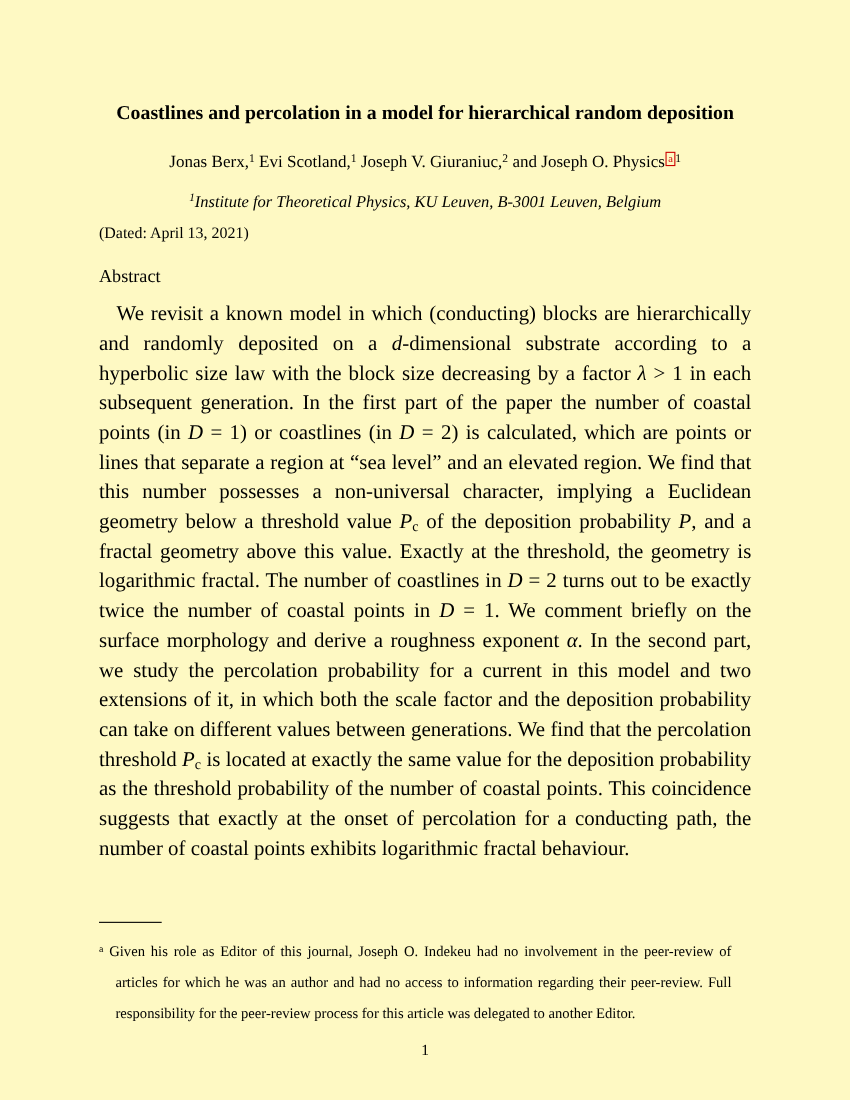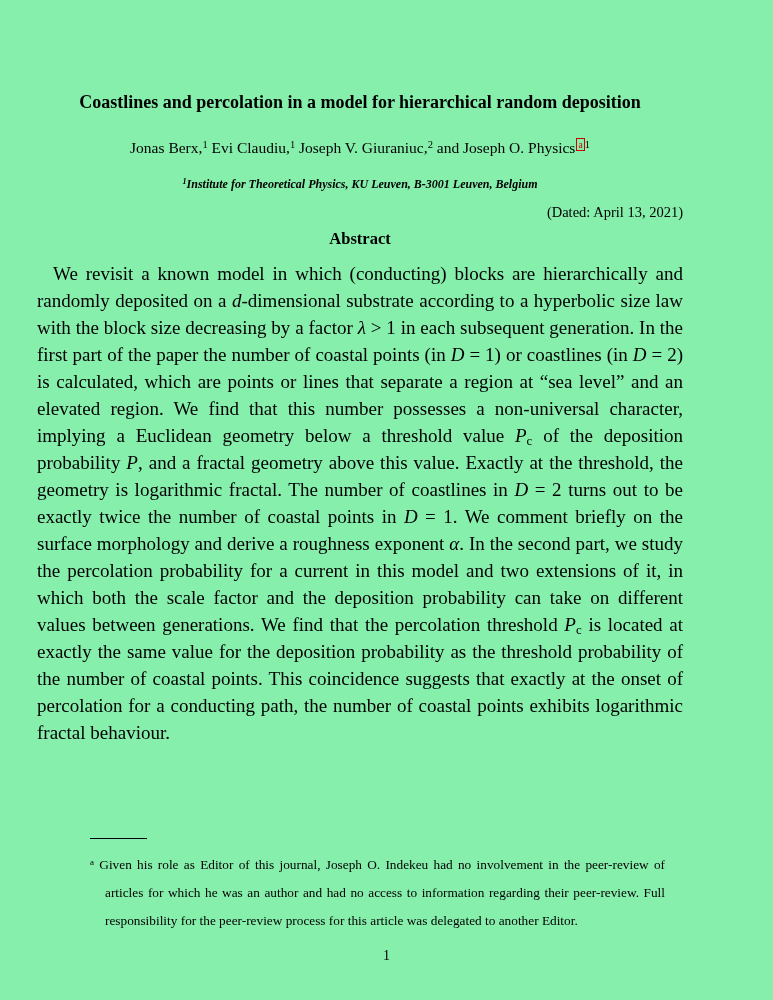--- a/index.html
+++ b/index.html
@@ -1,41 +1,41 @@
 <!DOCTYPE html>
 <html><head>
 <meta charset="utf-8">
 <style>
   * { margin:0; padding:0; box-sizing:border-box; }
   html,body { background:#ffffff; }
   .page {
     position:relative;
     width:773px; height:1000px;
     margin:0 auto;
-    background:#86efac;
+    background:#fef9c3;
     color:#000;
     font-family:"Liberation Serif","DejaVu Serif",serif;
-    padding:86px 90px 0 37px;
+    padding:86px 90px 0 90px;
     overflow:hidden;
   }
   .title {
     font-size:18px; font-weight:bold;
     text-align:center; line-height:33px;
     max-width:580px; margin:0 auto 18px auto;
   }
   .authors {
     text-align:center; font-size:15.5px;
     margin-bottom:12px; line-height:22px;
   }
   .affil {
     text-align:center; font-style:italic;
-    font-size:12px; line-height:27px;font-weight:bold;
+    font-size:15px; line-height:27px;
   }
-  .date { text-align:right; font-size:14.5px; margin-top:6px; }
-  .abs-head { text-align:center; font-size:16.5px; font-weight:bold; margin-top:8px; margin-bottom:11px; }
+  .date { text-align:left; font-size:14.5px; margin-top:6px; }
+  .abs-head { text-align:left; font-size:16.5px; font-weight:normal; margin-top:20px; margin-bottom:11px; }
   .abstract {
     font-size:19px; line-height:27px;
     text-align:justify; text-indent:16px;
   }
   .sup { font-size:68%; position:relative; top:-0.45em; line-height:0; }
   .sub { font-size:68%; position:relative; top:0.25em; line-height:0; }
   .it  { font-style:italic; }
   .supbox {
     font-size:62%; position:relative; top:-0.5em; line-height:0;
     color:#cc0000; border:1px solid #cc0000; padding:0 1px; margin-left:1px;
@@ -51,21 +51,21 @@
     text-align:center; font-size:14px;
   }
 </style>
 </head>
 <body>
 
 <div class="page">
 
   <div class="title">Coastlines and percolation in a model for hierarchical random deposition</div>
 
-  <div class="authors"><span>Jonas Berx,</span><span class="sup">1</span><span> Evi Claudiu,</span><span class="sup">1</span><span> Joseph V. Giuraniuc,</span><span class="sup">2</span><span> and Joseph O. Physics</span><span class="supbox">a</span><span class="sup">1</span></div>
+  <div class="authors"><span>Jonas Berx,</span><span class="sup">1</span><span> Evi Scotland,</span><span class="sup">1</span><span> Joseph V. Giuraniuc,</span><span class="sup">2</span><span> and Joseph O. Physics</span><span class="supbox">a</span><span class="sup">1</span></div>
 
   <div class="affil"><span class="sup">1</span><span>Institute for Theoretical Physics, KU Leuven, B-3001 Leuven, Belgium</span></div>
 
 
   <div class="date">(Dated: April 13, 2021)</div>
 
   <div class="abs-head">Abstract</div>
 
   <div class="abstract"><span>We revisit a known model in which (conducting) blocks are hierarchically and randomly deposited on a </span><span class="it">d</span><span>-dimensional substrate according to a hyperbolic size law with the block size decreasing by a factor </span><span class="it">λ</span><span> &gt; 1 in each subsequent generation. In the first part of the paper the number of coastal points (in </span><span class="it">D</span><span> = 1) or coastlines (in </span><span class="it">D</span><span> = 2) is calculated, which are points or lines that separate a region at “sea level” and an elevated region. We find that this number possesses a non-universal character, implying a Euclidean geometry below a threshold value </span><span class="it">P</span><span class="sub">c</span><span> of the deposition probability </span><span class="it">P</span><span>, and a fractal geometry above this value. Exactly at the threshold, the geometry is logarithmic fractal. The number of coastlines in </span><span class="it">D</span><span> = 2 turns out to be exactly twice the number of coastal points in </span><span class="it">D</span><span> = 1. We comment briefly on the surface morphology and derive a roughness exponent </span><span class="it">α</span><span>. In the second part, we study the percolation probability for a current in this model and two extensions of it, in which both the scale factor and the deposition probability can take on different values between generations. We find that the percolation threshold </span><span class="it">P</span><span class="sub">c</span><span> is located at exactly the same value for the deposition probability as the threshold probability of the number of coastal points. This coincidence suggests that exactly at the onset of percolation for a conducting path, the number of coastal points exhibits logarithmic fractal behaviour.</span></div>
 

